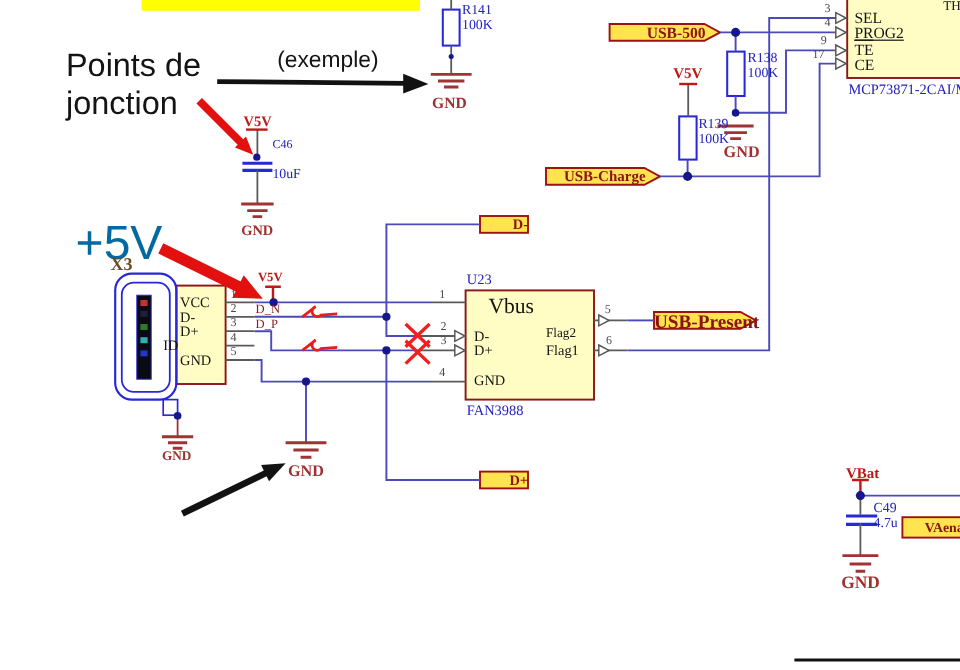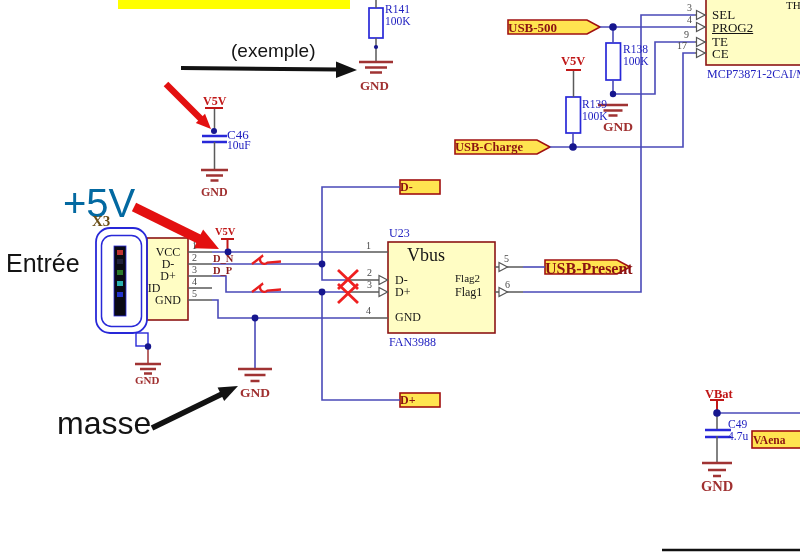--- a/index.html
+++ b/index.html
@@ -5,26 +5,26 @@
   html,body{margin:0;padding:0;background:#fff}
   #stage{position:relative;width:800px;height:558px;background:#ffffff;overflow:hidden;
          font-family:"Liberation Sans",sans-serif}
   #gfx{position:absolute;left:0;top:0;z-index:1}
   .t{position:absolute;line-height:1;white-space:nowrap;z-index:2}
   .ser{font-family:"Liberation Serif",serif}
   .blue{color:#2121c0}
   .redp{color:#c01818;font-weight:bold}
   .gndt{color:#a03030;font-weight:bold}
   .tagt{color:#8b1212;font-weight:bold}
-  .nlab{color:#8b1a1a;font-weight:bold}
+  .nlab{color:#8b1a1a;font-weight:normal}
   .pinn{color:#4a4a4a}
   .pname{color:#151515}
   .ann{color:#141414}
-  .ctr{text-align:left}
-  .rgt{text-align:center}
+  .ctr{text-align:right}
+  .rgt{text-align:left}
   .ul{text-decoration:underline}
   .ol{text-decoration:overline}
 </style>
 </head>
 <body>
 
 <div id="stage">
 
 <svg id="gfx" width="800" height="558" viewBox="0 0 800 558">
 
@@ -160,32 +160,32 @@
   <g stroke="#e31010" fill="#e31010">
     <path d="M166,84 L201,119" stroke-width="6.5"></path>
     <polygon points="211,129 195.8,123 205,113.8" stroke="none"></polygon>
     <path d="M134,207 L201,240" stroke-width="9.5"></path>
     <polygon points="219,249 193.7,248.2 203.1,229.4" stroke="none"></polygon>
   </g>
 
   <path d="M662,550 H800" stroke="#111" stroke-width="2.5"></path>
 </svg>
 
+<span class="t ann" style="left:55px;top:41px;font-size:27px">Points de</span>
+<span class="t ann" style="left:55px;top:73px;font-size:27px">jonction</span>
 <span class="t ann" style="left:231px;top:41px;font-size:19px">(exemple)</span>
 <span class="t ann" style="left:63px;top:183px;font-size:40px;color:#0369a1">+5V</span>
-<span class="t ann ctr" style="left:6px;top:251px;width:88px;font-size:25px">Entrée</span>
-<span class="t ann" style="left:57px;top:407px;font-size:32px">masse</span>
 
 <span class="t ser blue" style="left:385px;top:4px;font-size:11.5px">R141</span>
 <span class="t ser blue" style="left:385px;top:16px;font-size:11.5px">100K</span>
 <span class="t ser blue" style="left:623px;top:44px;font-size:11.5px">R138</span>
 <span class="t ser blue" style="left:623px;top:56px;font-size:11.5px">100K</span>
 <span class="t ser blue" style="left:582px;top:99px;font-size:11.5px">R139</span>
 <span class="t ser blue" style="left:582px;top:111px;font-size:11.5px">100K</span>
-<span class="t ser blue" style="left:227px;top:128px;font-size:13px">C46</span>
+<span class="t ser blue" style="left:227px;top:116px;font-size:10px">C46</span>
 <span class="t ser blue" style="left:227px;top:140px;font-size:11.5px">10uF</span>
 <span class="t ser blue" style="left:728px;top:419px;font-size:11.5px">C49</span>
 <span class="t ser blue" style="left:728px;top:431px;font-size:11.5px">4.7u</span>
 <span class="t ser blue" style="left:389px;top:227px;font-size:12px">U23</span>
 <span class="t ser blue" style="left:389px;top:336px;font-size:12px">FAN3988</span>
 <span class="t ser blue" style="left:707px;top:68px;font-size:12px">MCP73871-2CAI/M</span>
 <span class="t ser" style="left:92px;top:214px;font-size:15px;color:#6b4e16;font-weight:bold">X3</span>
 
 <span class="t ser redp" style="left:203px;top:95px;font-size:12px">V5V</span>
 <span class="t ser redp" style="left:561px;top:55px;font-size:12.5px">V5V</span>

